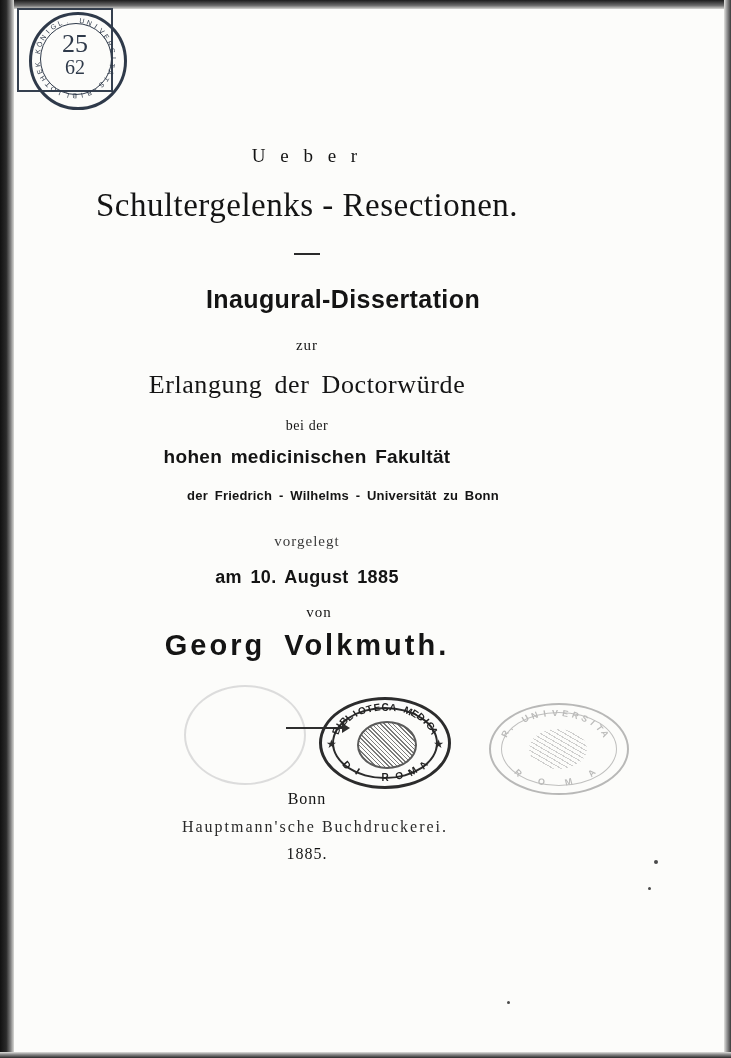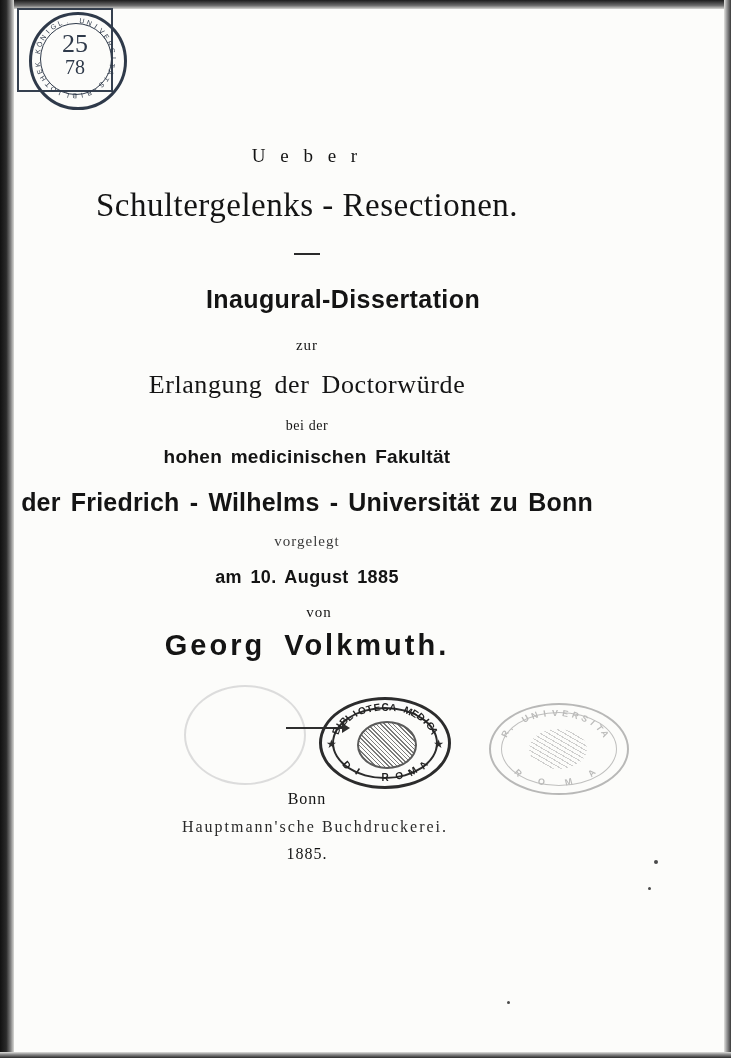--- a/index.html
+++ b/index.html
@@ -111,25 +111,26 @@
   .t-fakultaet {
     top: 437px;
     font-size: 19px;
     font-weight: bold;
     font-family: "Liberation Sans", sans-serif;
     letter-spacing: 0.3px;
     word-spacing: 3px;
   }
   .t-univ {
     top: 479px;
-    font-size: 25px;
+    font-size: 13px;
     font-weight: bold;
     font-family: "Liberation Sans", sans-serif;
     letter-spacing: 0.2px;
     word-spacing: 3px;
+    margin-left: 36px;
   }
   .t-vorgelegt {
     top: 524px;
     font-size: 15px;
     letter-spacing: 1px;
     color: #3b3b3b;
   }
   .t-date {
     top: 558px;
     font-size: 18px;
@@ -480,17 +481,17 @@
         <span style="transform: translate(-7.9px, 37.2px) rotate(552deg) translate(-50%, -50%);">L</span>
         <span style="transform: translate(-15.1px, 34.9px) rotate(563.3deg) translate(-50%, -50%);">I</span>
         <span style="transform: translate(-21.6px, 31.3px) rotate(574.7deg) translate(-50%, -50%);">O</span>
         <span style="transform: translate(-27.3px, 26.4px) rotate(586deg) translate(-50%, -50%);">T</span>
         <span style="transform: translate(-32px, 20.5px) rotate(597.3deg) translate(-50%, -50%);">H</span>
         <span style="transform: translate(-35.4px, 13.8px) rotate(608.7deg) translate(-50%, -50%);">E</span>
         <span style="transform: translate(-37.4px, 6.6px) rotate(620deg) translate(-50%, -50%);">K</span>
       </div>
     <div class="num">
       <span>25</span>
-      <small>78</small>
+      <small>62</small>
     </div>
   </div>
 
 </div>
 
 </body></html>

